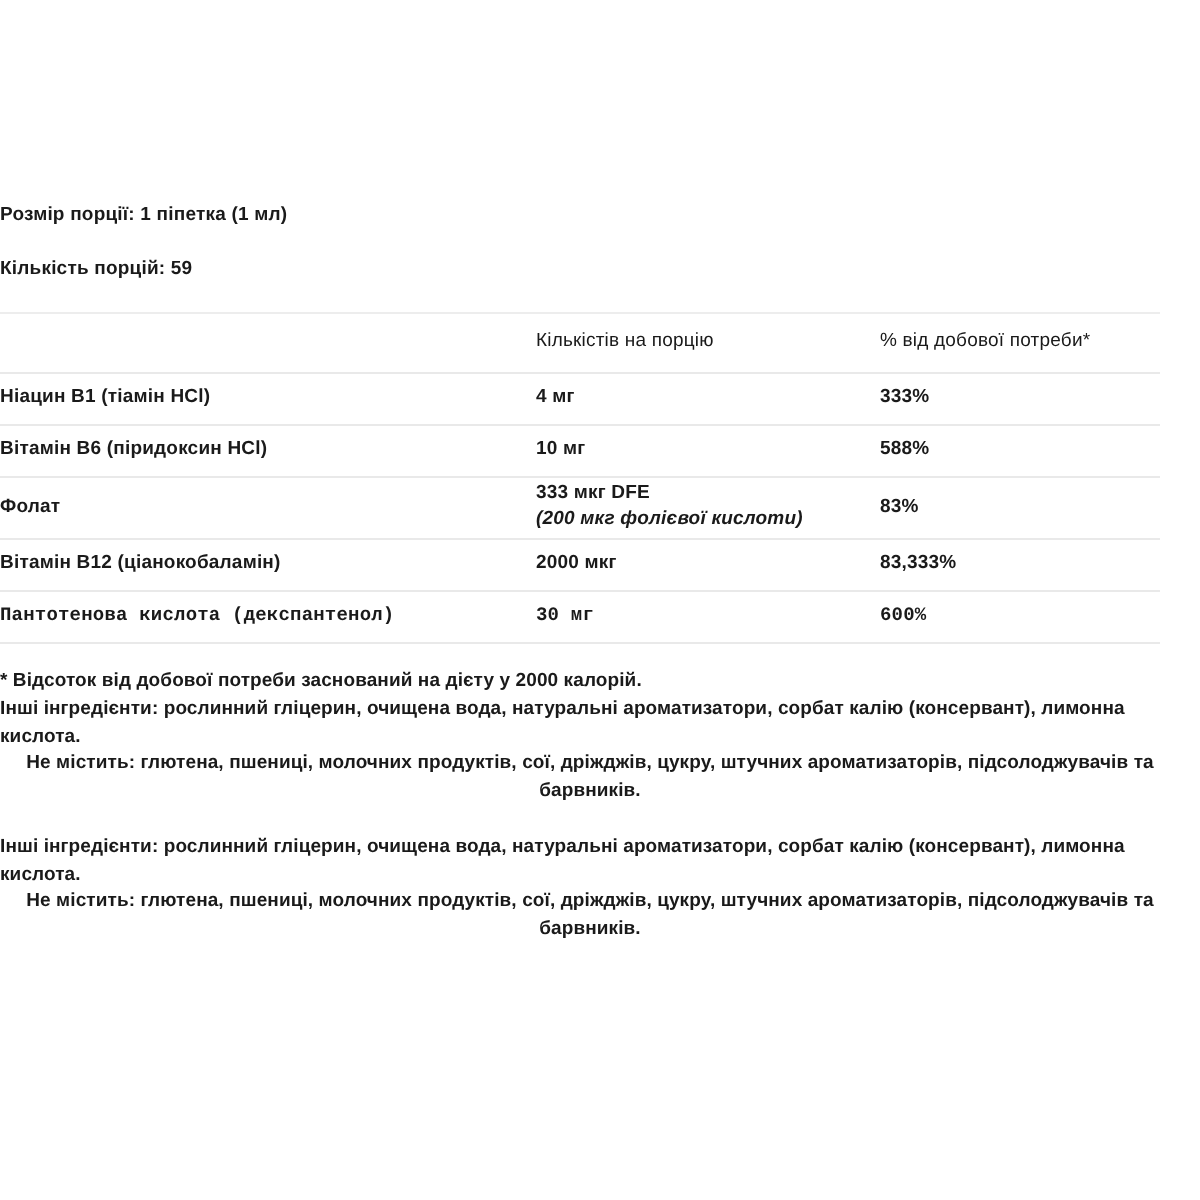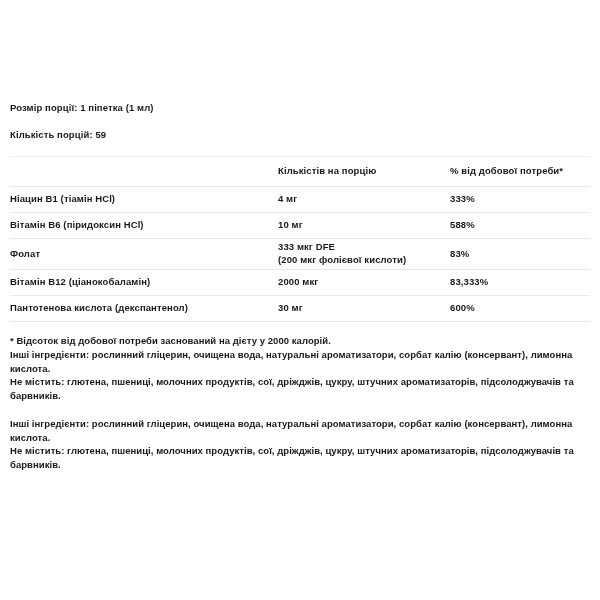--- a/index.html
+++ b/index.html
@@ -15,21 +15,21 @@
     font-family: "Liberation Sans", "DejaVu Sans", sans-serif;
     color: #1a1a1a;
     -webkit-font-smoothing: antialiased;
   }
 
   .panel {
     position: relative;
     width: 600px;
     height: 600px;
     box-sizing: border-box;
-    padding: 103px 10px 0 10px;
+    padding: 103px 10px 0 0;
   }
 
   .serving-block {
     margin: 0 0 0 0;
   }
   .serving-line {
     font-size: 9.5px;
     font-weight: bold;
     line-height: 1;
     letter-spacing: 0.1px;
@@ -54,51 +54,51 @@
     vertical-align: middle;
     padding: 0;
     border-top: 1px solid #e9e9e9;
     font-size: 9.5px;
     line-height: 1.35;
     letter-spacing: 0.1px;
   }
 
   table.facts thead th {
     height: 29px;
-    font-weight: bold;
+    font-weight: normal;
     color: #1a1a1a;
     border-top: 1px solid #ededed;
   }
   table.facts thead th.h-name { font-weight: bold; }
 
   table.facts tbody td {
     height: 25px;
     font-weight: bold;
     color: #1a1a1a;
   }
   table.facts tbody tr.tall td { height: 30px; }
-  table.facts tbody tr:last-child td { border-bottom: 1px solid #e9e9e9; }
+  table.facts tbody tr:last-child td { border-bottom: 1px solid #e9e9e9; font-family: Liberation Mono, monospace; }
 
-  .amt-sub { display: block; }
+  .amt-sub { display: block; font-style: italic; }
 
   
   .notes {
     margin-top: 12px;
   }
   .note {
     font-size: 9.5px;
     font-weight: bold;
     line-height: 1.45;
     letter-spacing: 0.05px;
     color: #1a1a1a;
     margin: 0;
   }
   .note.footnote { }
   .note-group { margin-bottom: 14px; }
-  .note-group .note + .note { margin-top: 0; }
+  .note-group .note + .note { margin-top: 0; text-align: center; }
 </style>
 </head>
 <body>
 
 <div class="panel">
 
   <div class="serving-block">
     <p class="serving-line">Розмір порції: 1 піпетка (1 мл)</p>
     <p class="serving-line">Кількість порцій: 59</p>
   </div>

